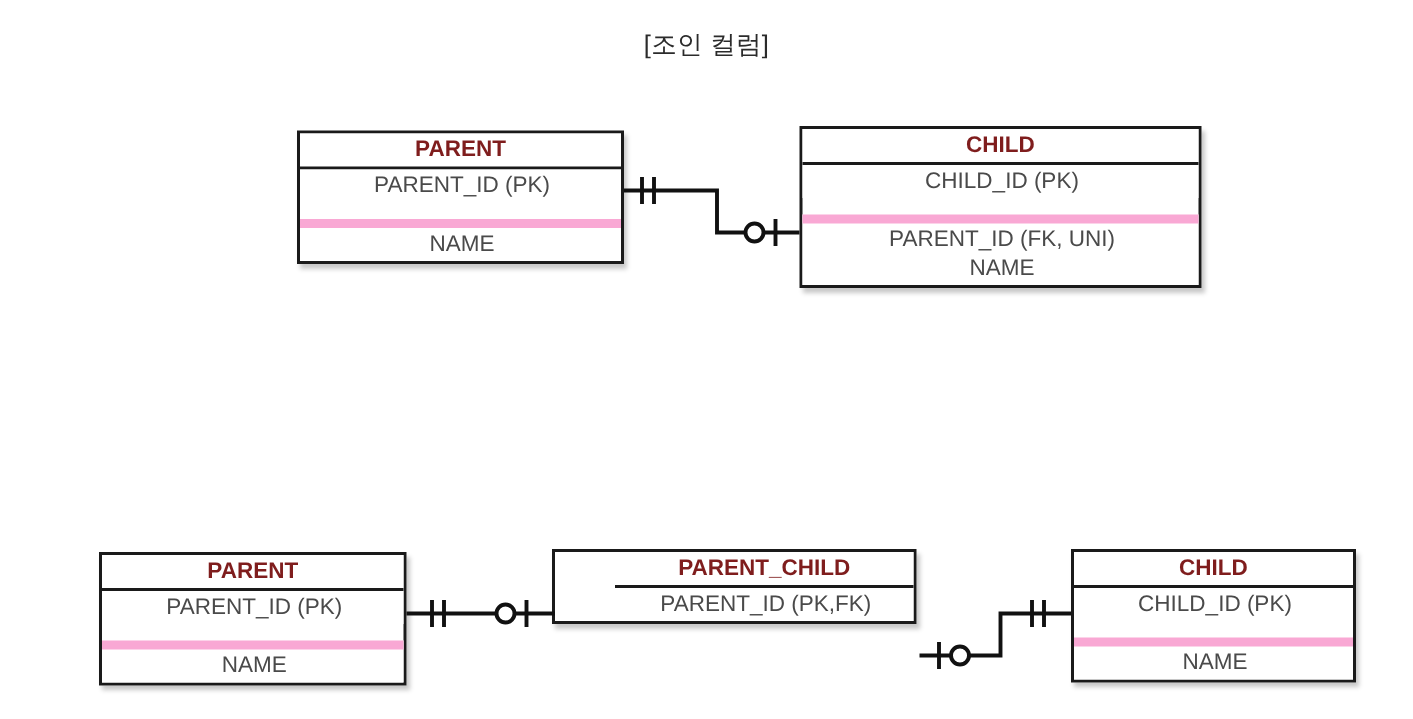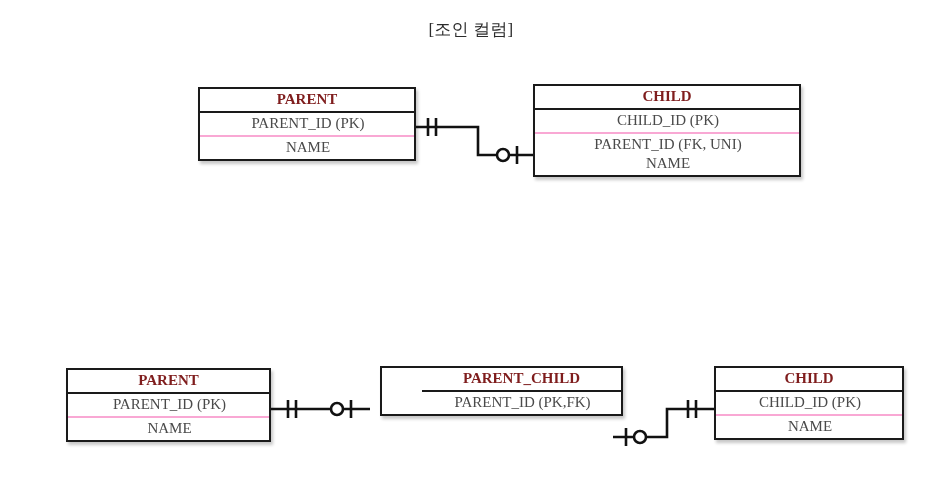--- a/index.html
+++ b/index.html
@@ -14,21 +14,20 @@
     overflow: hidden;
     font-family: "Liberation Sans", "DejaVu Sans", sans-serif;
     -webkit-font-smoothing: antialiased;
   }
 
   .canvas {
     position: absolute;
     left: 0; top: 0;
     width: 942px;
     height: 479px;
-    font-family: Liberation Serif, serif;
   }
 
   
   .diagram-title {
     position: absolute;
     width: 942px;
     left: 0;
     text-align: center;
     font-size: 17px;
     line-height: 20px;
@@ -64,21 +63,22 @@
     box-sizing: border-box;
     text-align: center;
     font-size: 15px;
     line-height: 19px;
     color: #4a4a4a;
     padding: 1px 3px 2px 5px;
     background: #ffffff;
     white-space: nowrap;
   }
   .entity .ent-row + .ent-row {
-    border-top: 2px solid #f9a8d4;
+    border-top: 6px solid #f9a8d4;
+    margin-top: 11px;
   }
   .entity .ent-row .sub-line {
     display: block;
   }
 
   
   .connector-layer {
     position: absolute;
     left: 0; top: 0;
     width: 942px;
@@ -124,21 +124,21 @@
     </div>
   </div>
 
 
   <div class="entity" id="d2-parent" style="left:66px; top:368px; width:205px;">
     <div class="ent-header">PARENT</div>
     <div class="ent-row">PARENT_ID (PK)</div>
     <div class="ent-row">NAME</div>
   </div>
 
-  <div class="entity" id="d2-parentchild" style="left:380px; top:366px; width:243px;padding-left:40px;">
+  <div class="entity" id="d2-parentchild" style="left:368px; top:366px; width:243px;padding-left:40px;">
     <div class="ent-header">PARENT_CHILD</div>
     <div class="ent-row">PARENT_ID (PK,FK)</div>
   </div>
 
   <div class="entity" id="d2-child" style="left:714px; top:366px; width:190px;">
     <div class="ent-header">CHILD</div>
     <div class="ent-row">CHILD_ID (PK)</div>
     <div class="ent-row">NAME</div>
   </div>
 

